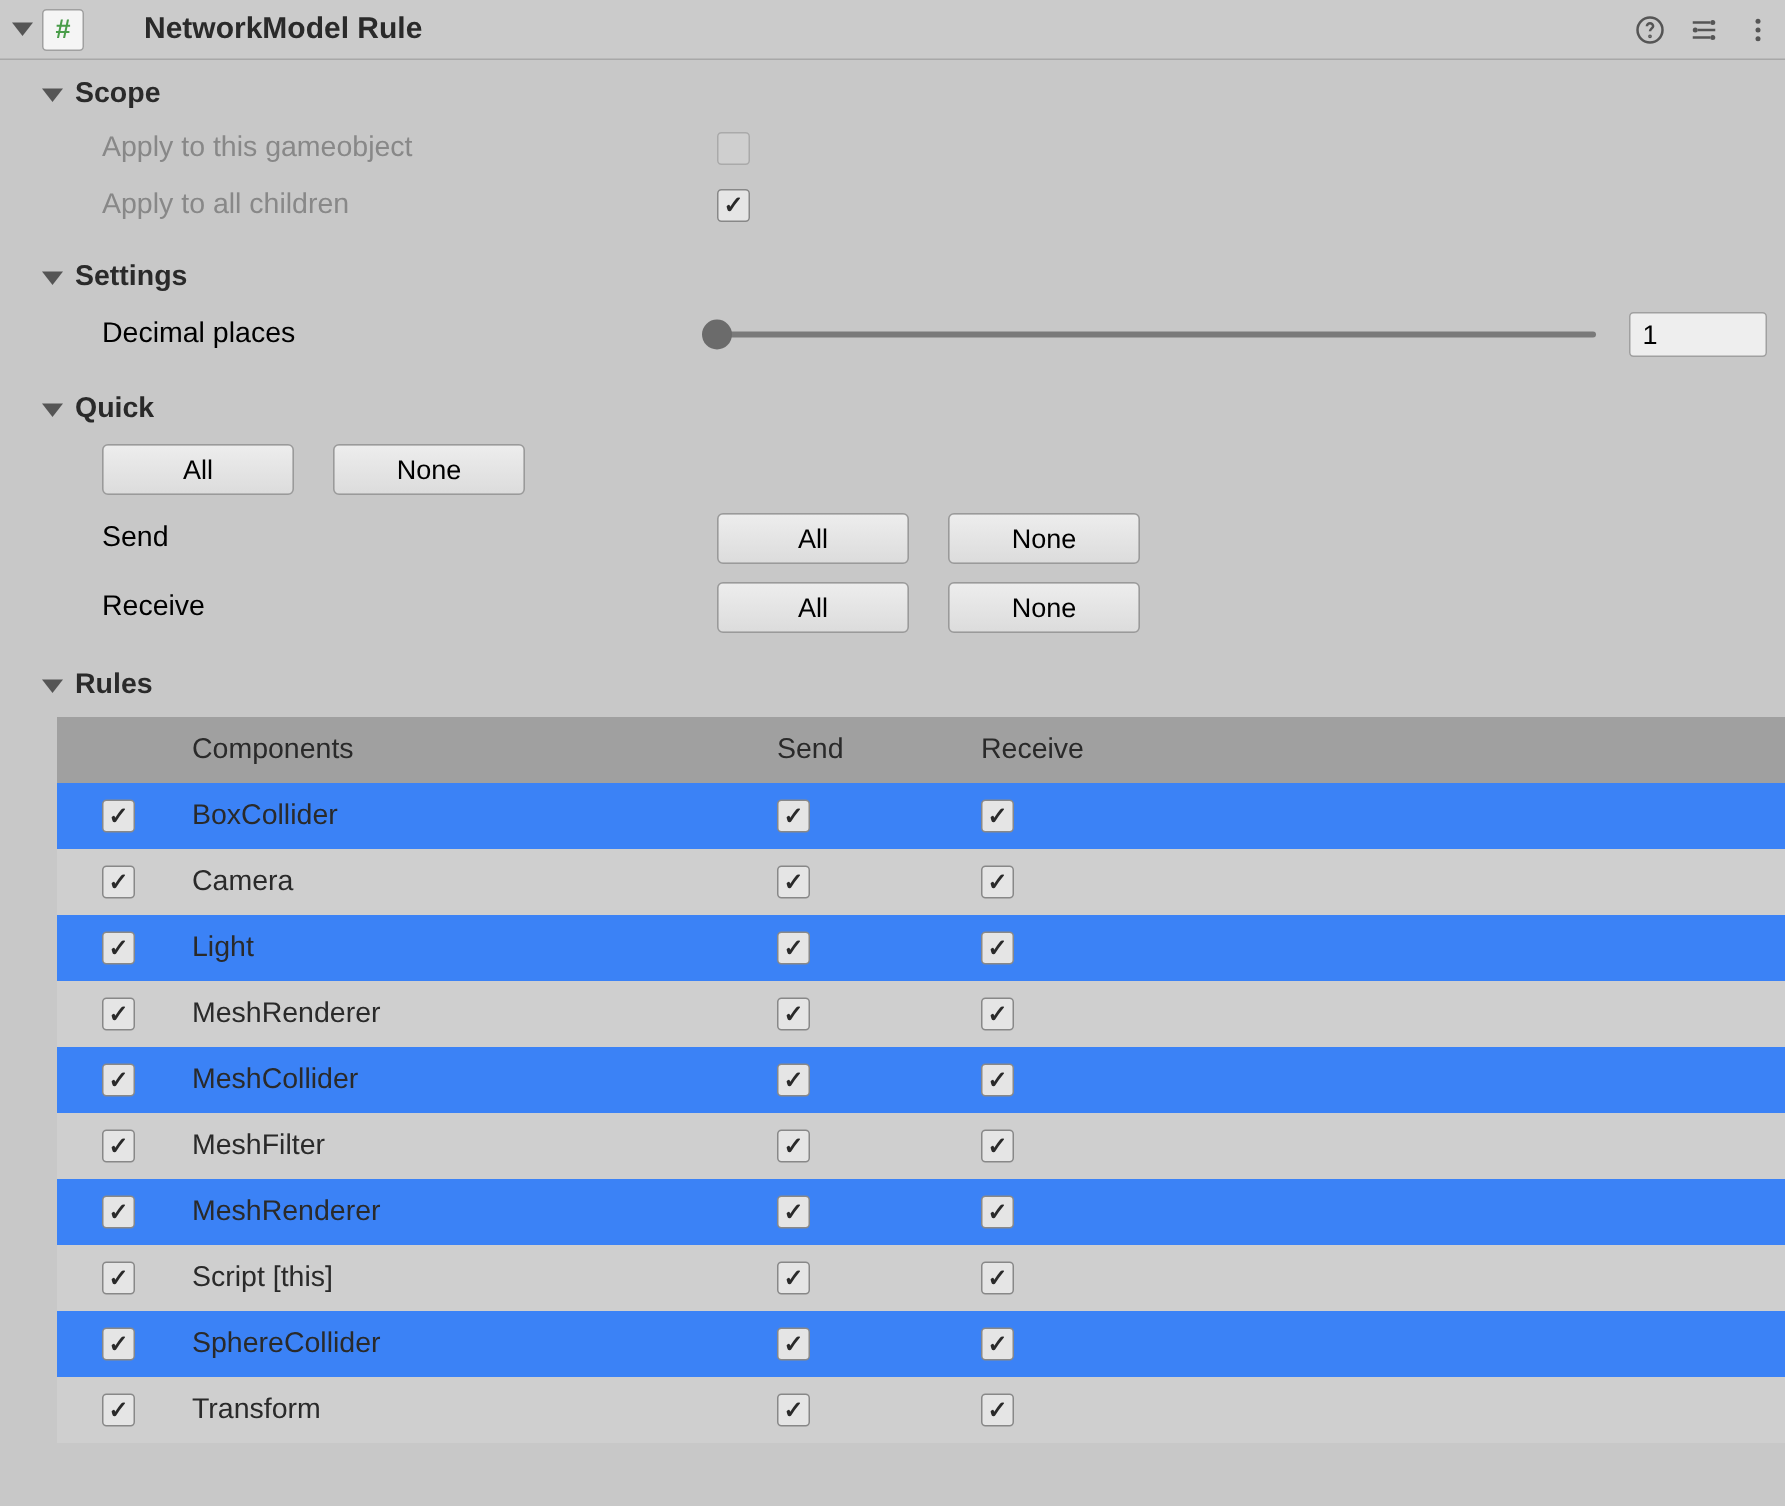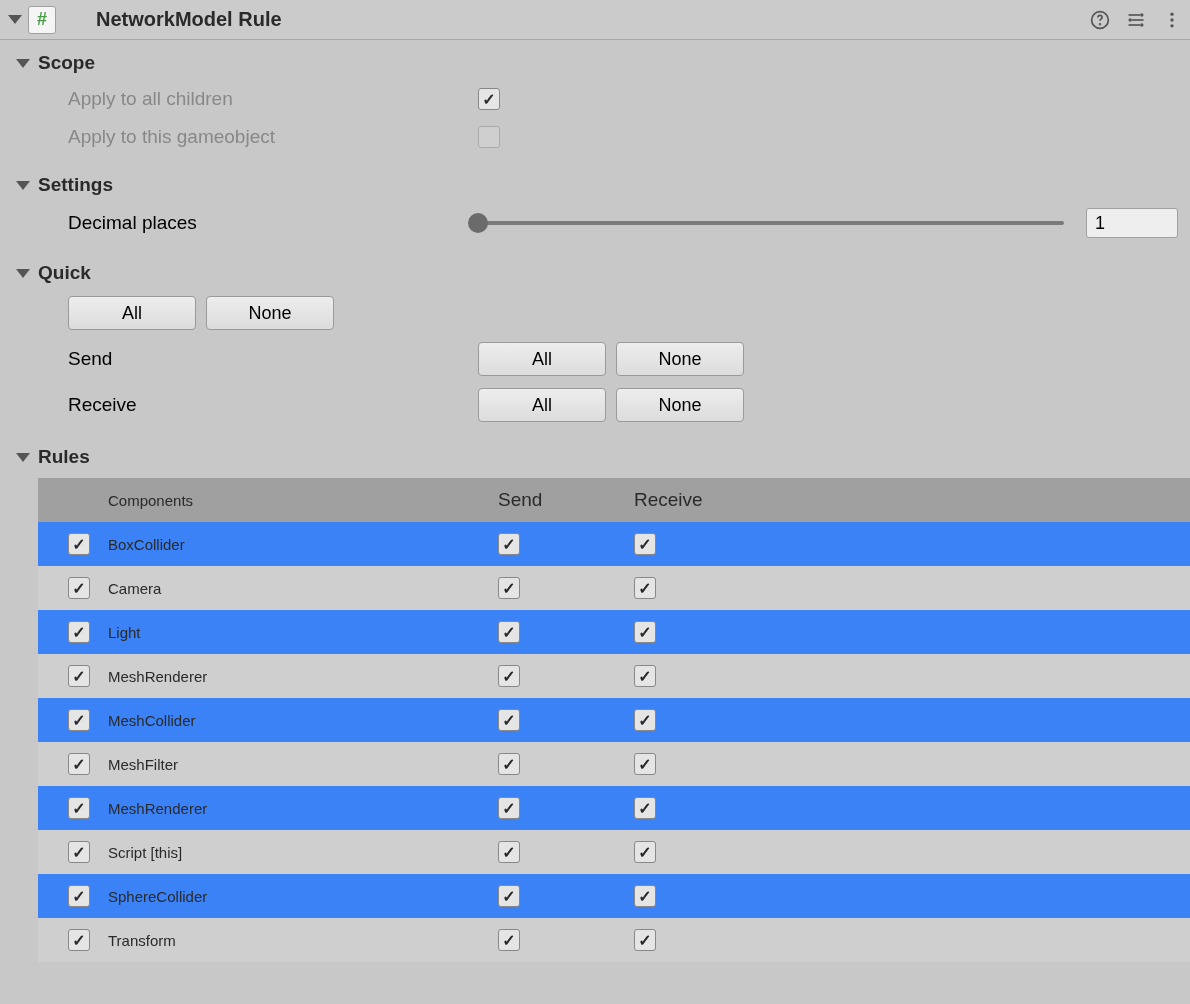--- a/index.html
+++ b/index.html
@@ -54,21 +54,21 @@
       justify-content: center;
     }
 
     
     .section {
       padding: 6px 0;
     }
     .section-header {
       display: flex;
       align-items: center;
-      padding: 6px 16px;
+      padding: 6px 28px;
       font-weight: 600;
       font-size: 19px;
       cursor: pointer;
     }
     .section-header .arrow {
       margin-right: 8px;
     }
     .arrow {
       display: inline-block;
       width: 0;
@@ -89,21 +89,21 @@
       width: 410px;
       font-size: 19px;
       color: #000000;
     }
     .prop-label.disabled {
       color: #888;
     }
     .prop-value {
       display: flex;
       align-items: flex-end;
-      gap: 10px;
+      gap: 26px;
     }
 
     
     .chk {
       width: 22px;
       height: 22px;
       border: 1px solid #888;
       border-radius: 3px;
       background: #e5e5e5;
       display: inline-flex;
@@ -186,21 +186,21 @@
     }
     .rules-row {
       display: flex;
       align-items: center;
       height: 44px;
       padding-left: 30px;
     }
     .rules-row.odd { background: #3b82f6; }
     .rules-row.even { background: #cfcfcf; }
     .col-enable { width: 40px; display:flex; align-items:center; }
-    .col-name { width: 390px; font-size: 15px; }
+    .col-name { width: 390px; font-size: 19px; margin-left: 20px; }
     .col-send { width: 136px; display:flex; align-items:center; }
     .col-recv { width: 136px; display:flex; align-items:center; }
   </style>
 </head>
 <body>
 
 <div class="header">
   <span class="arrow"></span>
   <span style="width:6px"></span>
   <div class="script-icon">
@@ -234,29 +234,29 @@
     </div>
   </div>
 </div>
 
 <div class="section">
   <div class="section-header">
     <span class="arrow"></span>
     <span>Scope</span>
   </div>
   <div class="prop-row">
+    <div class="prop-label disabled">Apply to this gameobject</div>
+    <div class="prop-value">
+      <span class="chk disabled"></span>
+    </div>
+  </div>
+  <div class="prop-row">
     <div class="prop-label disabled">Apply to all children</div>
     <div class="prop-value">
       <span class="chk checked"></span>
-    </div>
-  </div>
-  <div class="prop-row">
-    <div class="prop-label disabled">Apply to this gameobject</div>
-    <div class="prop-value">
-      <span class="chk disabled"></span>
     </div>
   </div>
 </div>
 
 <div class="section">
   <div class="section-header">
     <span class="arrow"></span>
     <span>Settings</span>
   </div>
   <div class="prop-row">

